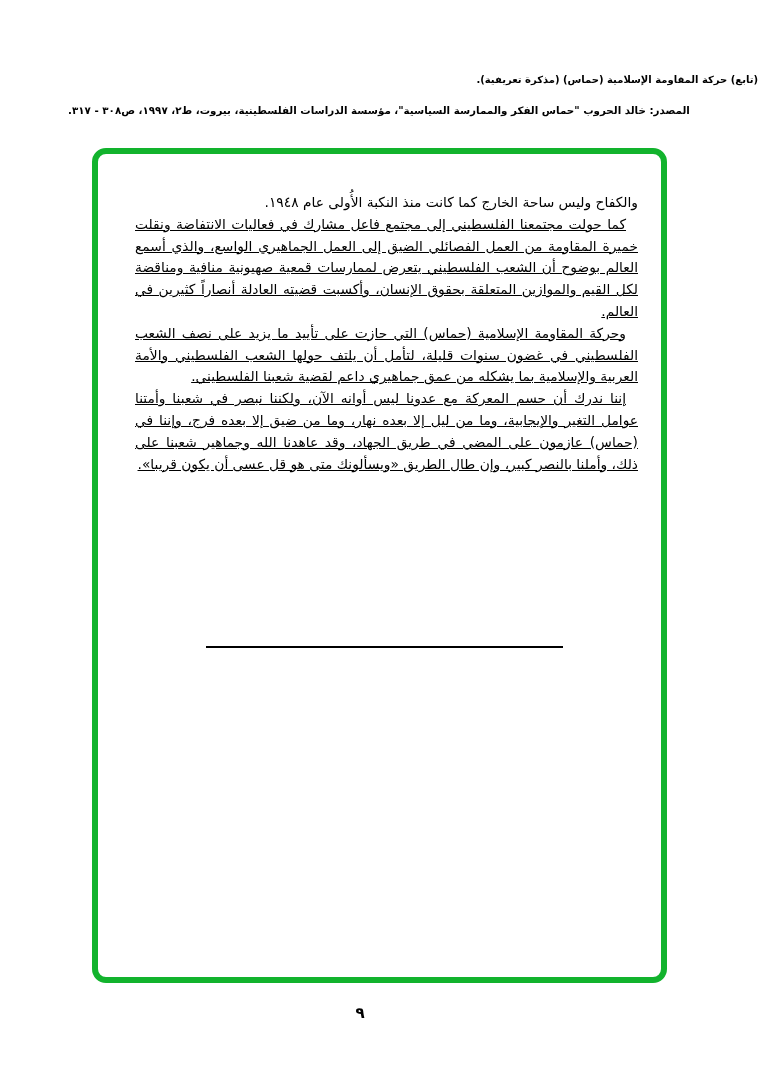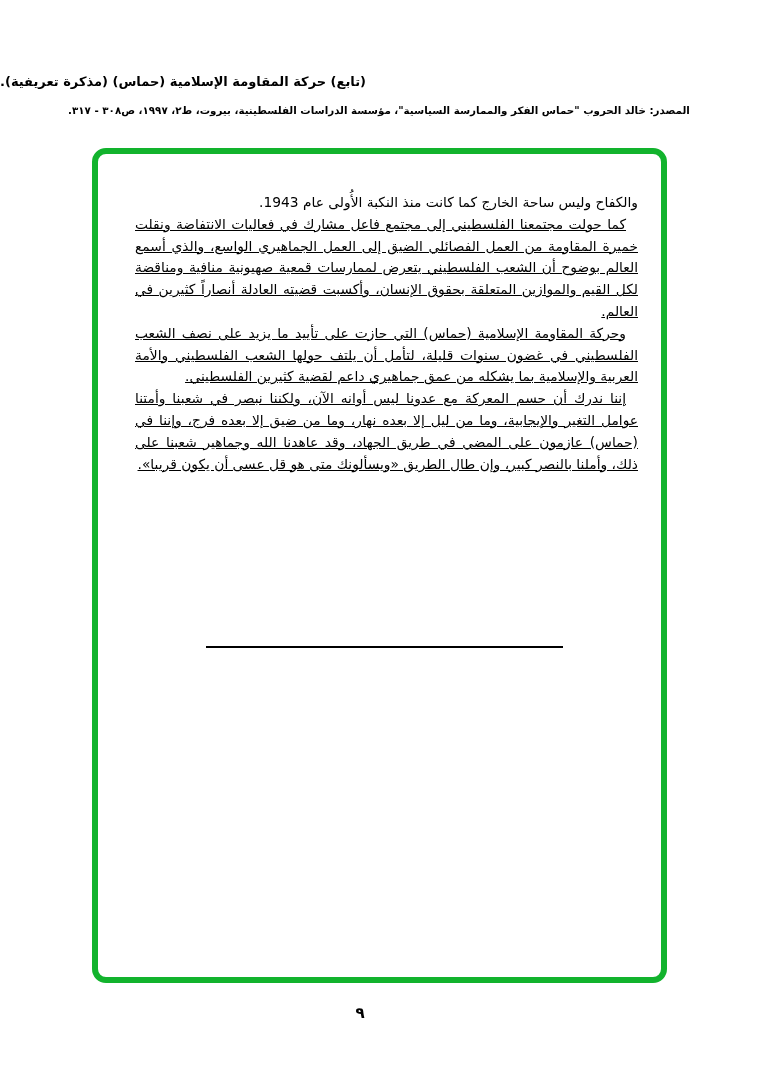--- a/index.html
+++ b/index.html
@@ -15,22 +15,22 @@
     overflow: hidden;
     direction: rtl;
     font-family: "DejaVu Sans", sans-serif;
     color: #000000;
   }
   .doc-title {
     position: absolute;
     top: 74px;
     left: 0;
     right: 0;
-    text-align: left;
-    font-size: 13px;
+    text-align: right;
+    font-size: 10px;
     font-weight: bold;
     letter-spacing: 0;
     direction: rtl;
   }
   .doc-source {
     position: absolute;
     top: 104px;
     left: 0;
     right: 0;
     text-align: center;
@@ -96,23 +96,23 @@
 
 <div class="page">
 
   <div class="doc-title">(تابع) حركة المقاومة الإسلامية (حماس) (مذكرة تعريفية).</div>
 
   <div class="doc-source">المصدر: خالد الحروب "حماس الفكر والممارسة السياسية"، مؤسسة الدراسات الفلسطينية، بيروت، ط٢، ١٩٩٧، ص٣٠٨ - ٣١٧.</div>
 
   <div class="green-frame"></div>
 
   <div class="body-text">
-    <p>والكفاح وليس ساحة الخارج كما كانت منذ النكبة الأُولى عام 1943.</p>
+    <p>والكفاح وليس ساحة الخارج كما كانت منذ النكبة الأُولى عام ١٩٤٨.</p>
     <p class="indent">كما حولت مجتمعنا الفلسطيني إلى مجتمع فاعل مشارك في فعاليات الانتفاضة ونقلت خميرة المقاومة من العمل الفصائلي الضيق إلى العمل الجماهيري الواسع، والذي أسمع العالم بوضوح أن الشعب الفلسطيني يتعرض لممارسات قمعية صهيونية منافية ومناقضة لكل القيم والموازين المتعلقة بحقوق الإنسان، وأكسبت قضيته العادلة أنصاراً كثيرين في العالم.</p>
-    <p class="indent">وحركة المقاومة الإسلامية (حماس) التي حازت على تأييد ما يزيد على نصف الشعب الفلسطيني في غضون سنوات قليلة، لتأمل أن يلتف حولها الشعب الفلسطيني والأمة العربية والإسلامية بما يشكله من عمق جماهيري داعم لقضية كثيرين الفلسطيني.</p>
+    <p class="indent">وحركة المقاومة الإسلامية (حماس) التي حازت على تأييد ما يزيد على نصف الشعب الفلسطيني في غضون سنوات قليلة، لتأمل أن يلتف حولها الشعب الفلسطيني والأمة العربية والإسلامية بما يشكله من عمق جماهيري داعم لقضية شعبنا الفلسطيني.</p>
     <p class="indent">إننا ندرك أن حسم المعركة مع عدونا ليس أوانه الآن، ولكننا نبصر في شعبنا وأمتنا عوامل التغير والإيجابية، وما من ليل إلا بعده نهار، وما من ضيق إلا بعده فرج، وإننا في (حماس) عازمون على المضي في طريق الجهاد، وقد عاهدنا الله وجماهير شعبنا على ذلك، وأملنا بالنصر كبير، وإن طال الطريق «ويسألونك متى هو قل عسى أن يكون قريبا».</p>
   </div>
 
   <div class="footnote-divider"></div>
 
   <div class="page-number">٩</div>
 
 </div>
 
 </body></html>

